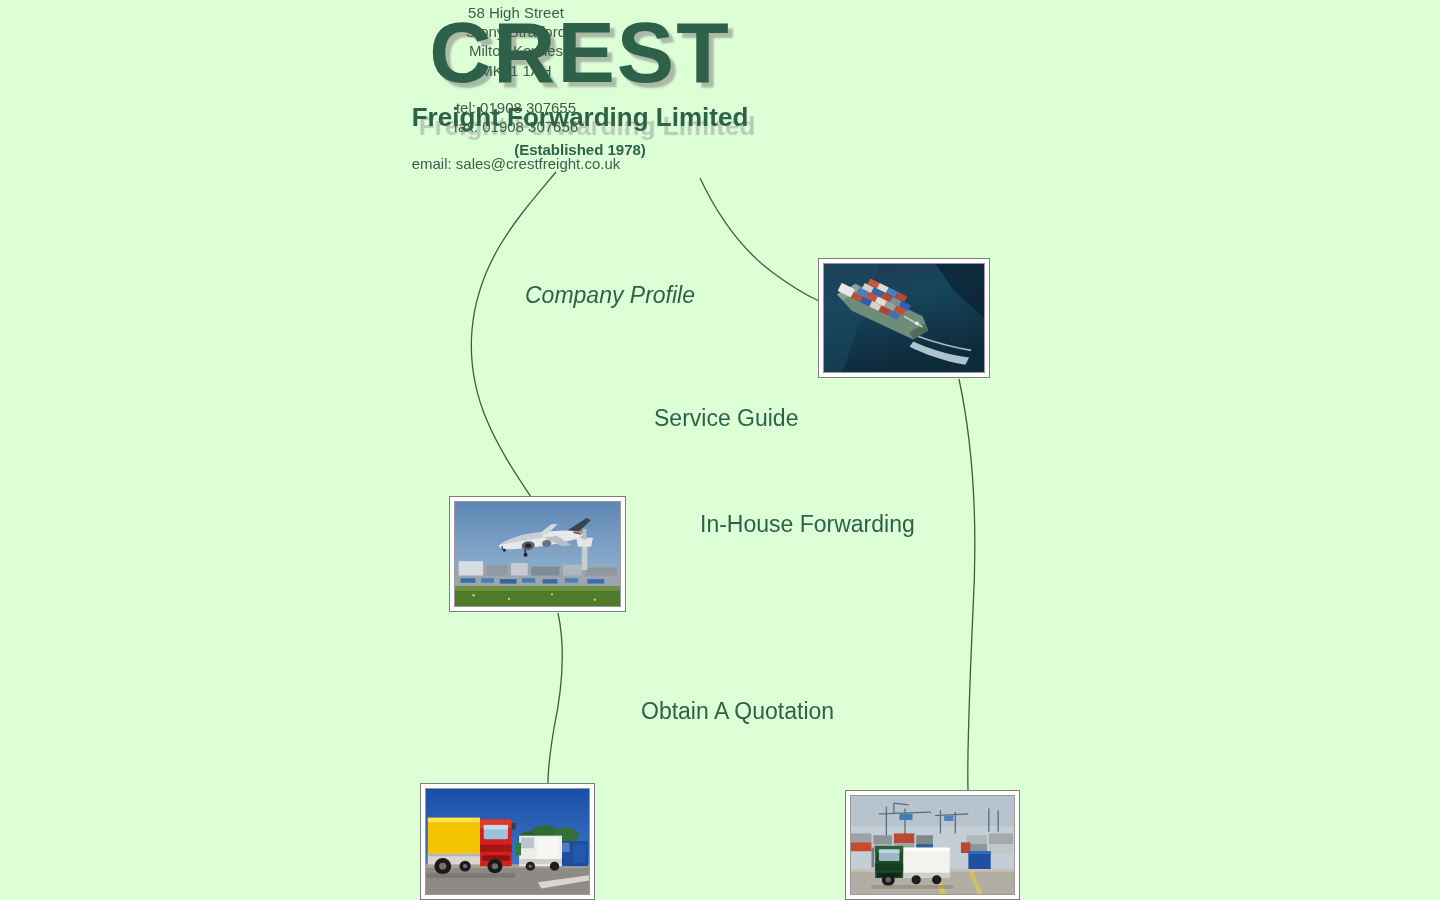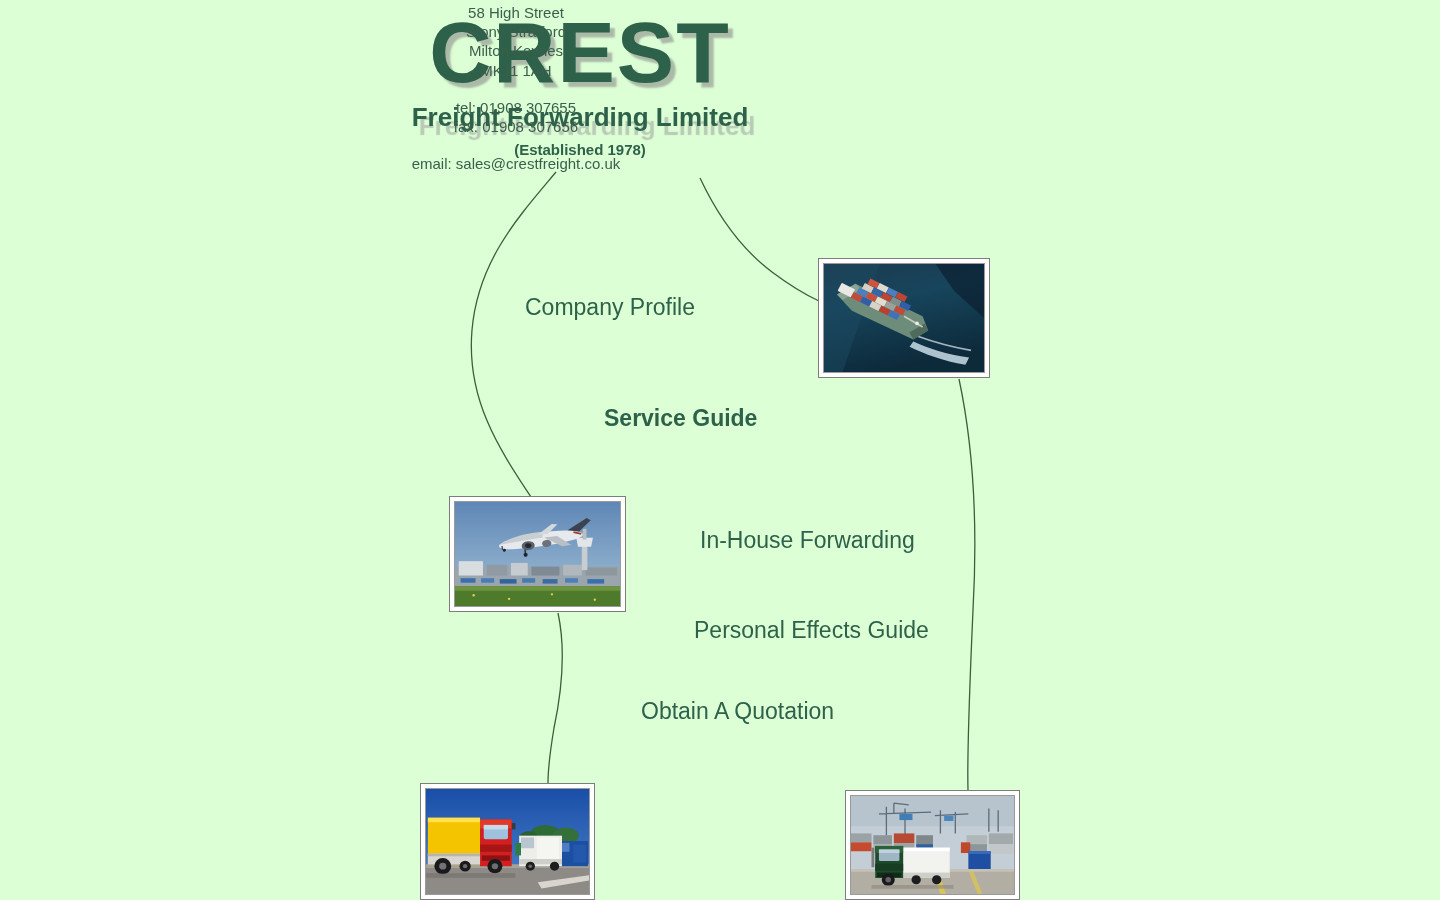--- a/index.html
+++ b/index.html
@@ -159,24 +159,23 @@
     <span class="addr-line">Stony Stratford</span>
     <span class="addr-line">Milton Keynes</span>
     <span class="addr-line">MK11 1AH</span>
     <span class="spacer"></span>
     <span class="tel-line">tel: 01908 307655</span>
     <span class="fax-line">fax: 01908 307656</span>
     <span class="spacer"></span>
     <span class="email-line">email: sales@crestfreight.co.uk</span>
   </div>
 
-  <a class="nav-link" style="left:525px; top:294px;">Company Profile</a>
-  <a class="nav-link" style="left:604px; top:405px;font-weight:bold;">Service Guide</a>
-  <a class="nav-link" style="left:700px; top:511px;margin-top:16px;">In-House Forwarding</a>
-  <a class="nav-link" style="left:694px; top:617px;">Personal Effects Guide</a>
+  <a class="nav-link" style="left:525px; top:282px;font-style:italic;">Company Profile</a>
+  <a class="nav-link" style="left:654px; top:405px;">Service Guide</a>
+  <a class="nav-link" style="left:700px; top:511px;">In-House Forwarding</a>
   <a class="nav-link" style="left:641px; top:690px;margin-top:8px;">Obtain A Quotation</a>
 
   <div class="photo-frame" id="frame-ship">
     <div class="photo-inner">
       <svg class="photo-art" viewBox="0 0 172 120" preserveAspectRatio="none" xmlns="http://www.w3.org/2000/svg">
         <defs>
           <linearGradient id="seaGrad" x1="0" y1="0" x2="0.3" y2="1">
             <stop offset="0%" stop-color="#1d3a4f"></stop>
             <stop offset="40%" stop-color="#17455c"></stop>
             <stop offset="100%" stop-color="#0d2a3b"></stop>

